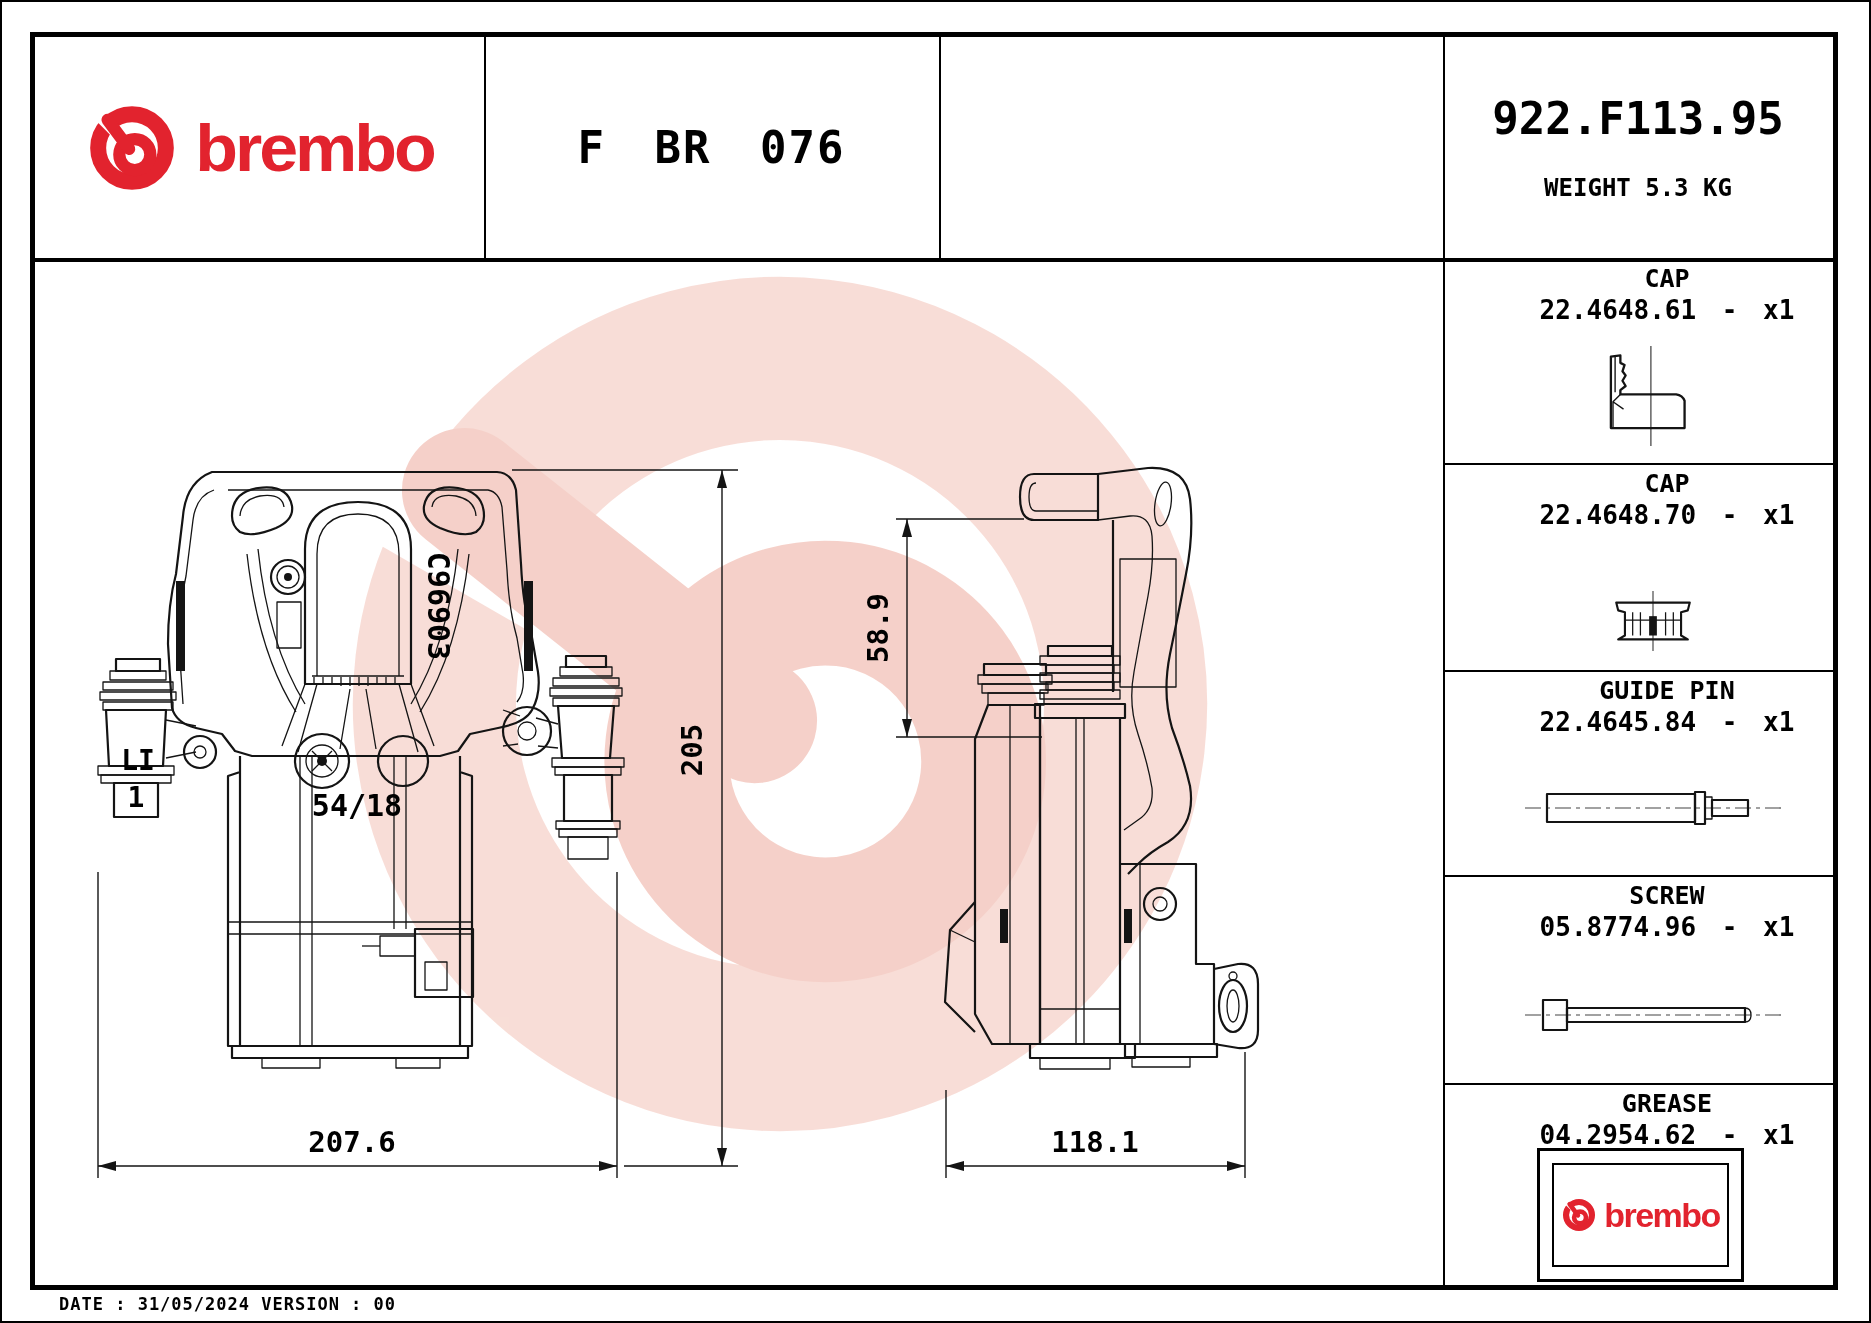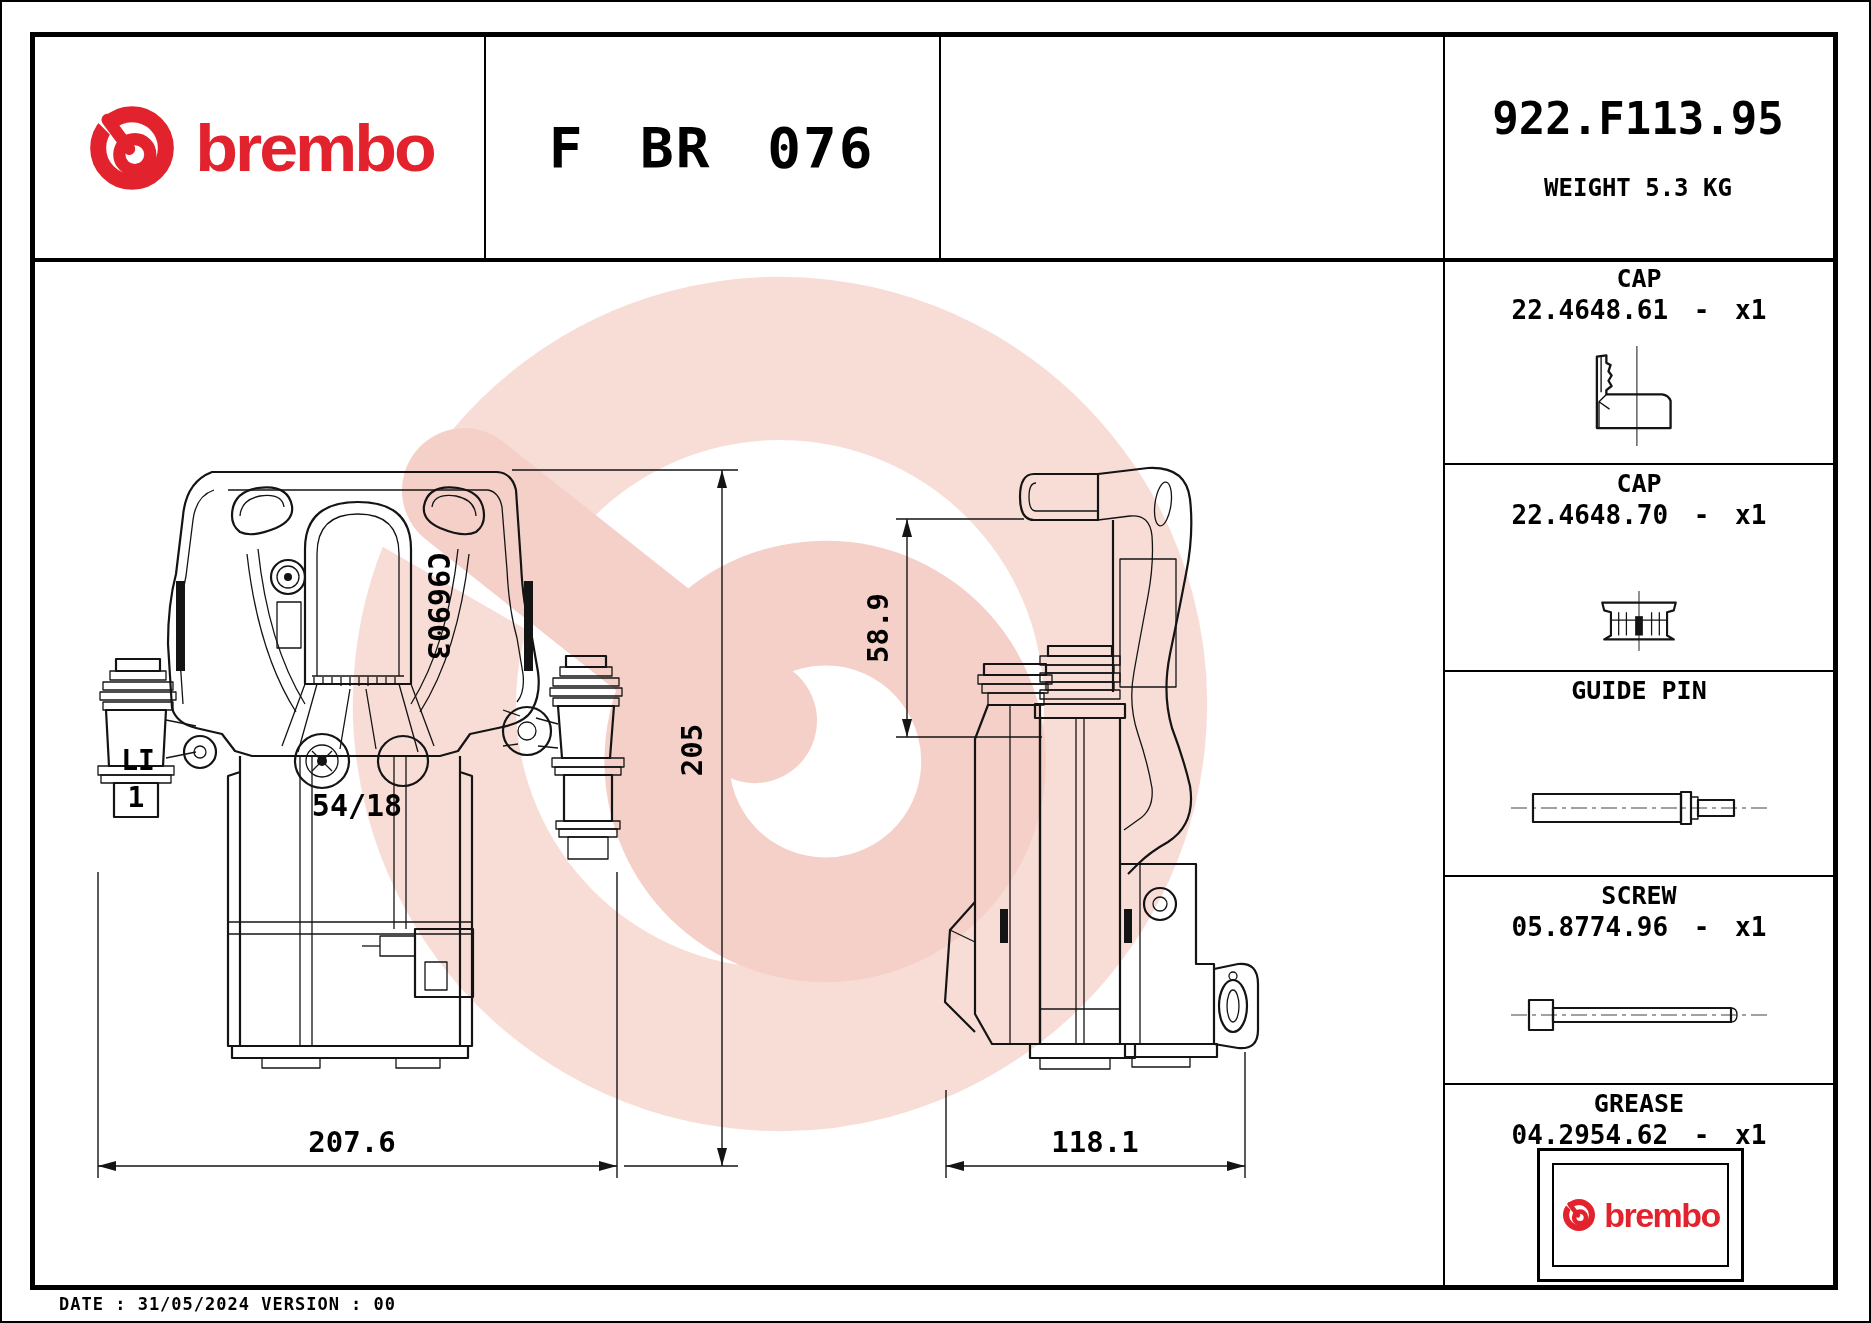--- a/index.html
+++ b/index.html
@@ -24,29 +24,29 @@
 
   
   .cell{position:absolute;top:0;height:221px;display:flex;align-items:center;justify-content:center;flex-direction:column;}
   .logo-cell{left:0;width:449px;flex-direction:row;gap:16px;}
   .brand-word{
     font-family:"Liberation Sans",sans-serif;font-weight:bold;
     font-size:70px;letter-spacing:-3px;color:#e2232e;line-height:1;
     transform:scaleY(0.95);
   }
   .code-cell{left:449px;width:455px;}
-  .code-text{font-size:56px;font-weight:bold;word-spacing:20px;letter-spacing:2px;}
+  .code-text{font-size:44px;font-weight:bold;word-spacing:20px;letter-spacing:2px;}
   .title-cell{left:904px;width:504px;}
   .title-line{font-size:35px;font-weight:bold;line-height:1.45;}
   .pn-cell{left:1408px;width:390px;}
   .pn-text{font-size:44px;font-weight:bold;}
   .weight-text{font-size:24px;font-weight:bold;margin-top:30px;}
 
   
-  .section{position:absolute;left:1410px;width:388px;text-align:center;}
+  .section{position:absolute;left:1410px;width:388px;text-align:center;padding-left:28px;}
   .sec-title{font-size:25px;font-weight:bold;line-height:30px;padding-top:6px;}
   .sec-part{font-size:26px;font-weight:bold;line-height:32px;word-spacing:10px;}
   .icon-wrap{position:absolute;left:0;width:100%;display:flex;justify-content:center;}
 
   .grease-box{
     position:absolute;left:92px;top:65px;width:207px;height:134px;
     border:3px solid #000;box-sizing:border-box;
     display:flex;align-items:center;justify-content:center;
   }
   .grease-inner{
@@ -130,20 +130,21 @@
           <line x1="50" y1="0" x2="50" y2="62" class="cl"></line>
           <path class="ol" d="M 12,12 L 88,12 L 86,20 L 79,22 L 79,46 L 86,50 L 14,50 L 21,46 L 21,22 L 14,20 Z"></path>
           <path class="il" d="M 29,22 L 29,46 M 37,22 L 37,46 M 63,22 L 63,46 M 71,22 L 71,46 M 21,30 L 79,30"></path>
           <rect x="46" y="26" width="8" height="20" fill="#141414"></rect>
         </svg>
       </div>
     </div>
 
     <div class="section" style="top:633px;height:205px">
       <div class="sec-title">GUIDE PIN</div>
+      <div class="sec-part">22.4645.84 - x1</div>
       <div class="icon-wrap" style="top:118px">
         <svg width="256" height="40" viewBox="0 0 256 40">
           <line x1="0" y1="20" x2="256" y2="20" class="cl" stroke-dasharray="16 5 4 5"></line>
           <rect x="22" y="6" width="148" height="28" class="ol"></rect>
           <rect x="170" y="4" width="10" height="32" class="ol"></rect>
           <rect x="180" y="9" width="7" height="22" class="il"></rect>
           <rect x="187" y="12" width="36" height="16" class="ol"></rect>
         </svg>
       </div>
     </div>

